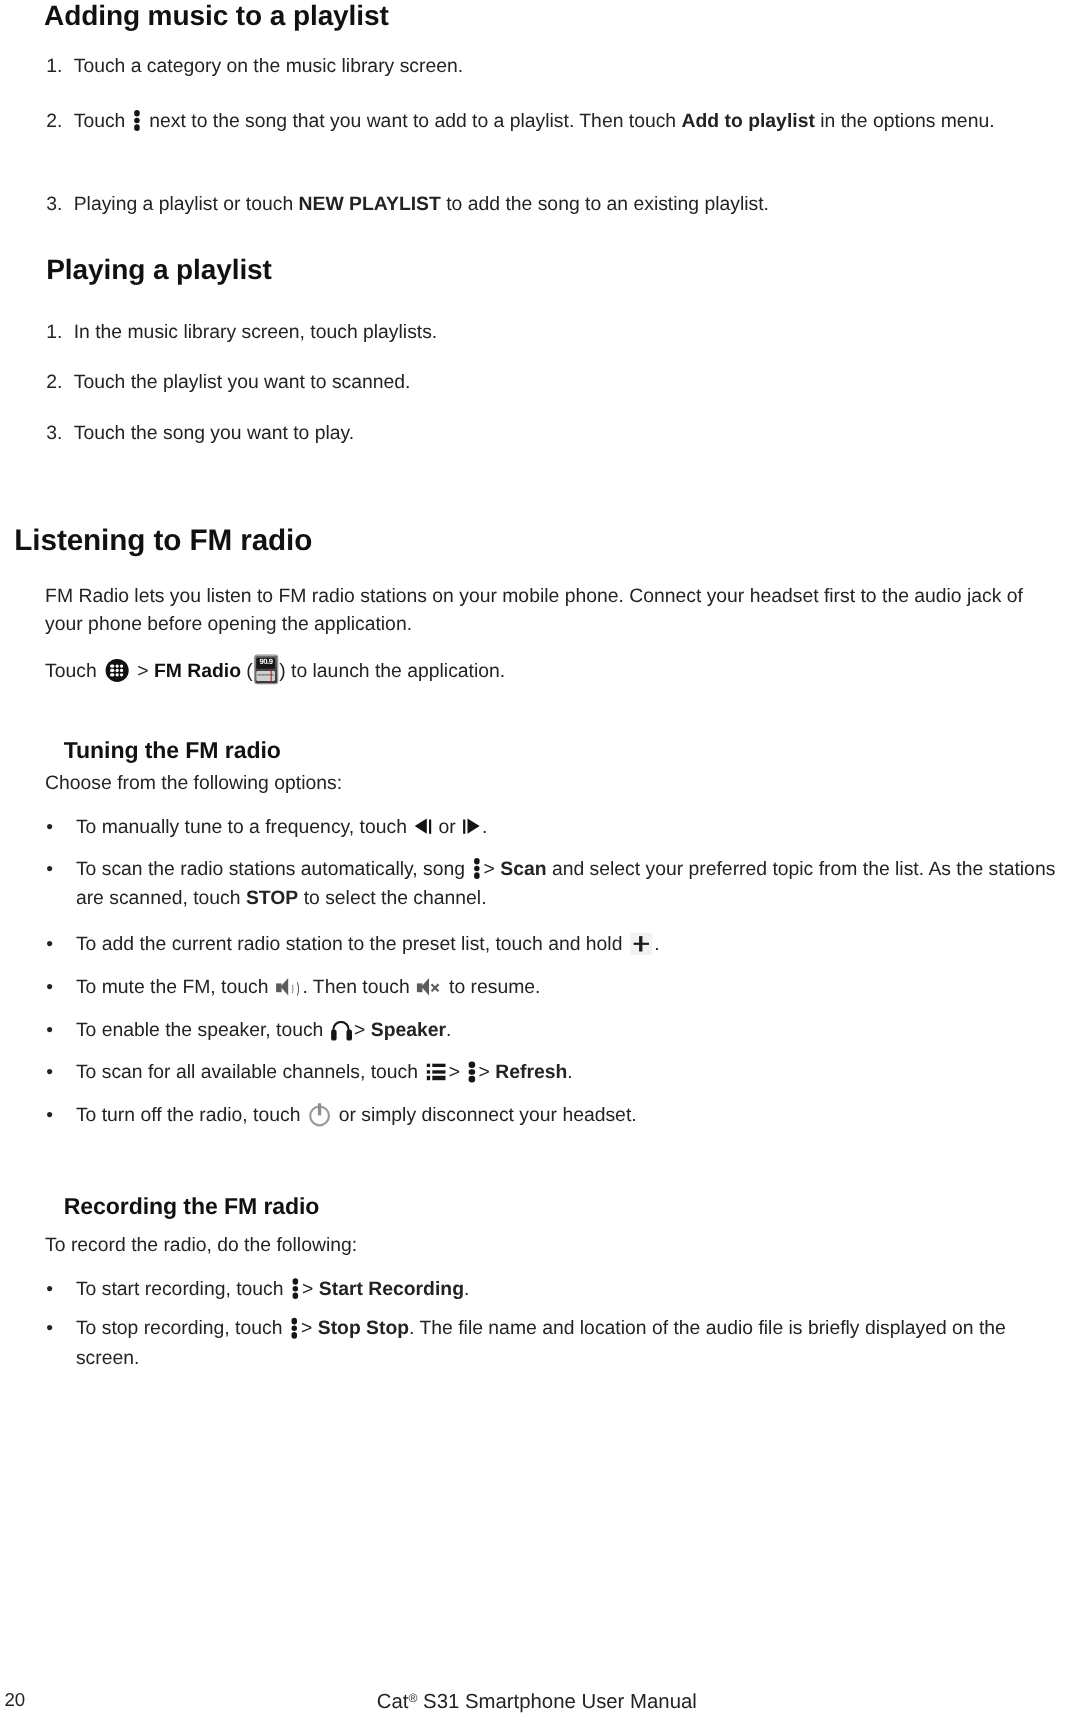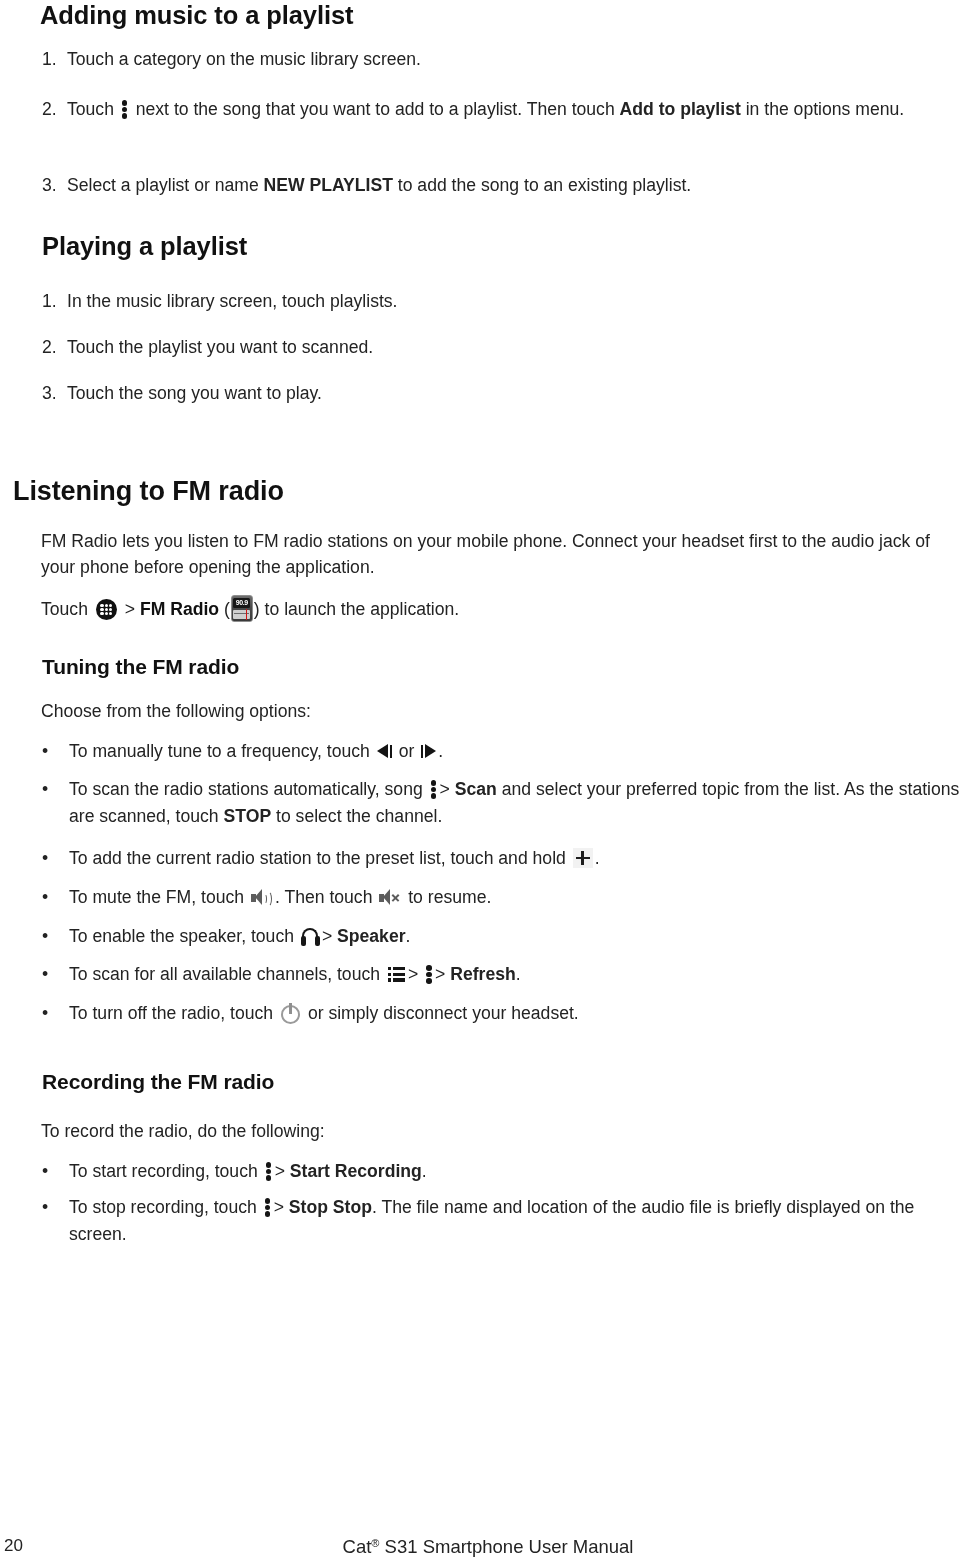--- a/index.html
+++ b/index.html
@@ -30,21 +30,21 @@
     letter-spacing: -0.1px;
     color: #111;
     margin: 0;
     line-height: 1.2;
   }
   .h2 {
     font-size: 21px;
     font-weight: bold;
     letter-spacing: -0.1px;
     color: #111;
-    margin: 0;
+    margin: 16px;
     line-height: 1.2;
   }
 
   
   .p {
     font-size: 17.6px;
     line-height: 26px;
     color: #232323;
     margin: 0;
     font-weight: 400;
@@ -400,21 +400,21 @@
     <span class="txt">Touch a category on the music library screen.</span>
   </div>
 
   <div class="step" style="left:42px; top:96px; width:920px;">
     <span class="num">2.</span>
     <span class="txt"><span>Touch</span>&nbsp;<span class="ic ic-kebab"><i></i><i></i><i></i></span>&nbsp;<span>next to the song that you want to add to a playlist. Then touch</span> <b>Add to playlist</b> <span>in the options menu.</span></span>
   </div>
 
   <div class="step" style="left:42px; top:172px; width:920px;">
     <span class="num">3.</span>
-    <span class="txt"><span>Select a playlist or name</span> <b>NEW PLAYLIST</b> <span>to add the song to an existing playlist.</span></span>
+    <span class="txt"><span>Playing a playlist or touch</span> <b>NEW PLAYLIST</b> <span>to add the song to an existing playlist.</span></span>
   </div>
 
   <h2 class="h1 blk" style="left:42px; top:231px;">Playing a playlist</h2>
 
   <div class="step" style="left:42px; top:288px; width:900px;">
     <span class="num">1.</span>
     <span class="txt">In the music library screen, touch playlists.</span>
   </div>
 
   <div class="step" style="left:42px; top:334px; width:900px;">

